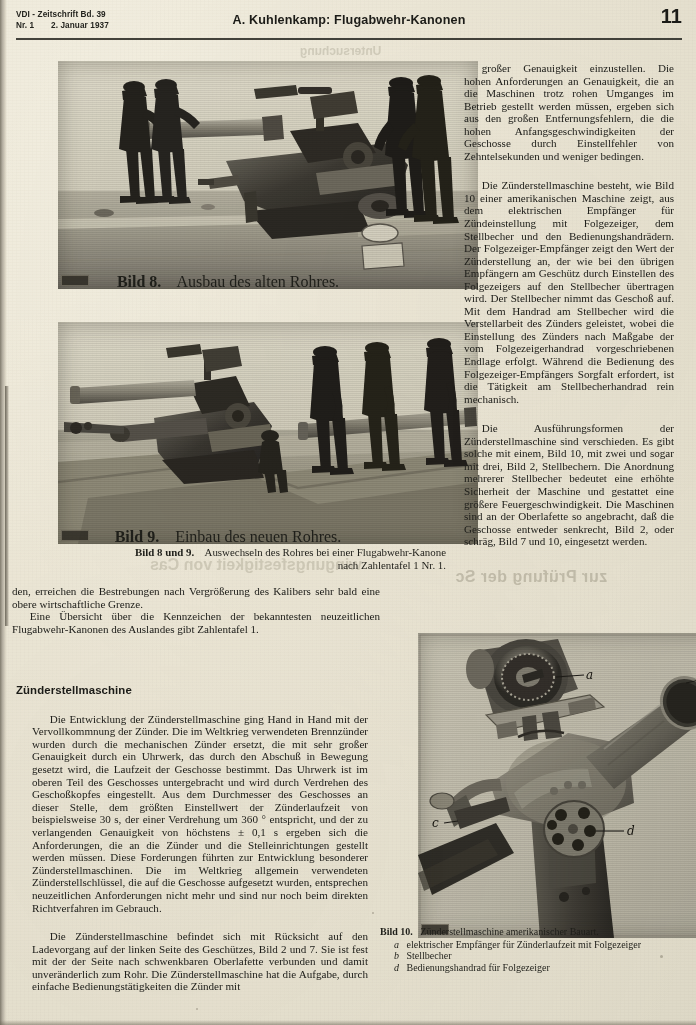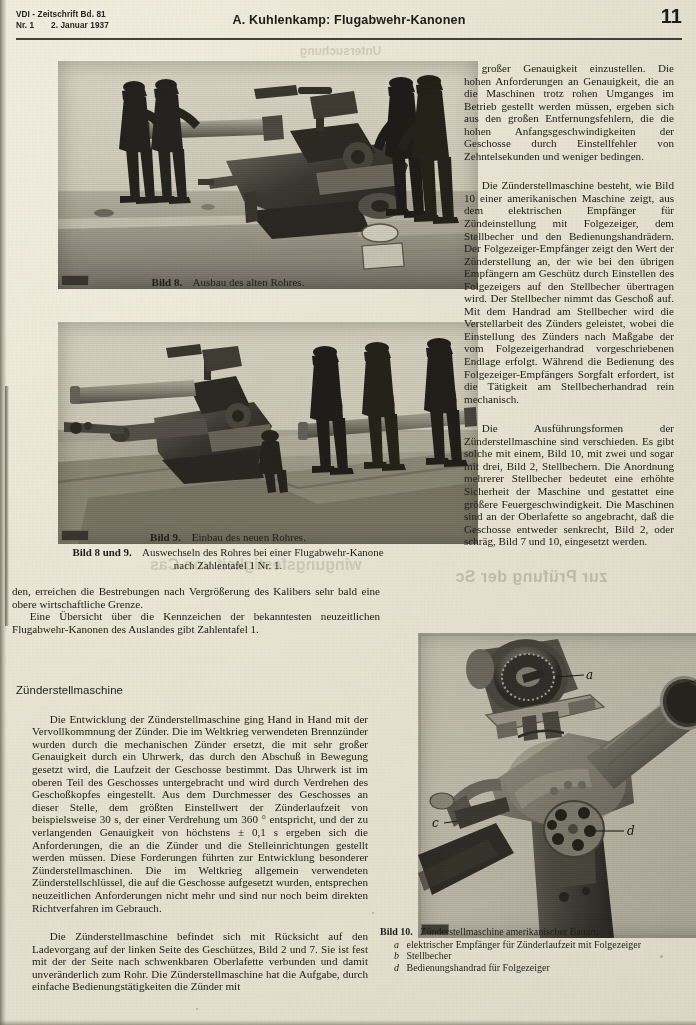--- a/index.html
+++ b/index.html
@@ -109,21 +109,21 @@
     font-size: 11.1px;
     line-height: 12.6px;
     text-align: justify;
     text-align-last: left;
   }
   .band-full p { margin: 0; text-indent: 1.6em; }
   .band-full p.cont { text-indent: 0; }
 
   .sec-head {
     font-family: "Liberation Sans", "DejaVu Sans", sans-serif;
-    font-weight: 400;
+    font-weight: 700;
     font-size: 11.4px;
     letter-spacing: .1px;
     margin: 6px 0 1px 0;
     color: #1b1b17;
   }
 
   .col-left-lower {
     position: absolute;
     left: 16px; top: 678px; width: 368px;
     font-size: 11.1px;
@@ -161,29 +161,29 @@
     opacity: .85;
     border: 1px solid #6b6659;
   }
 
   #fig8 { left: 18px; top: 45px; width: 420px; height: 228px; }
   #fig9 { left: 18px; top: 306px; width: 420px; height: 222px; }
   #fig10 { left: 378px; top: 617px; width: 312px; height: 305px; }
 
   .caption {
     position: absolute;
-    font-size: 11px;
+    font-size: 16px;
     line-height: 12.4px;
     text-align: center;
     color: #1f1f1a;
   }
   .caption b { font-weight: 700; }
   #cap8 { left: 18px; top: 276px; width: 420px; }
   #cap9 { left: 18px; top: 531px; width: 420px; }
-  #cap89 { left: 10px; top: 546px; width: 436px; font-size: 10.9px; line-height: 13px; }
+  #cap89 { left: 10px; top: 546px; width: 436px; font-size: 10.9px; line-height: 13px; text-align: right; }
   #cap10 { left: 378px; top: 926px; width: 314px; text-align: left; font-size: 10px; line-height: 11.6px; }
   #cap10 .t { text-align: left; margin-left: 2px; }
   .legend { margin: 1px 0 0 16px; }
   .legend .row { display: block; text-indent: -10px; padding-left: 10px; }
   .legend i { font-style: italic; font-family: "Liberation Serif", serif; }
 
   
   .ghost {
     position: absolute;
     font-family: "Liberation Sans", "DejaVu Sans", sans-serif;
@@ -216,21 +216,21 @@
   }
   .speck { position:absolute; background: rgba(90,84,66,.35); border-radius: 50%; }
 </style>
 </head>
 <body>
 
 <div class="page">
 
   <div class="masthead">
     <div class="mast-left">
-      <span>VDI - Zeitschrift  Bd. 81</span>
+      <span>VDI - Zeitschrift  Bd. 39</span>
       <span class="l2">
         <span>Nr. 1</span>
         <span class="sp"></span>
         <span>2. Januar 1937</span>
       </span>
     </div>
     <div class="mast-title">A. Kuhlenkamp: Flugabwehr-Kanonen</div>
     <div class="mast-page">11</div>
   </div>
   <div class="rule"></div>

